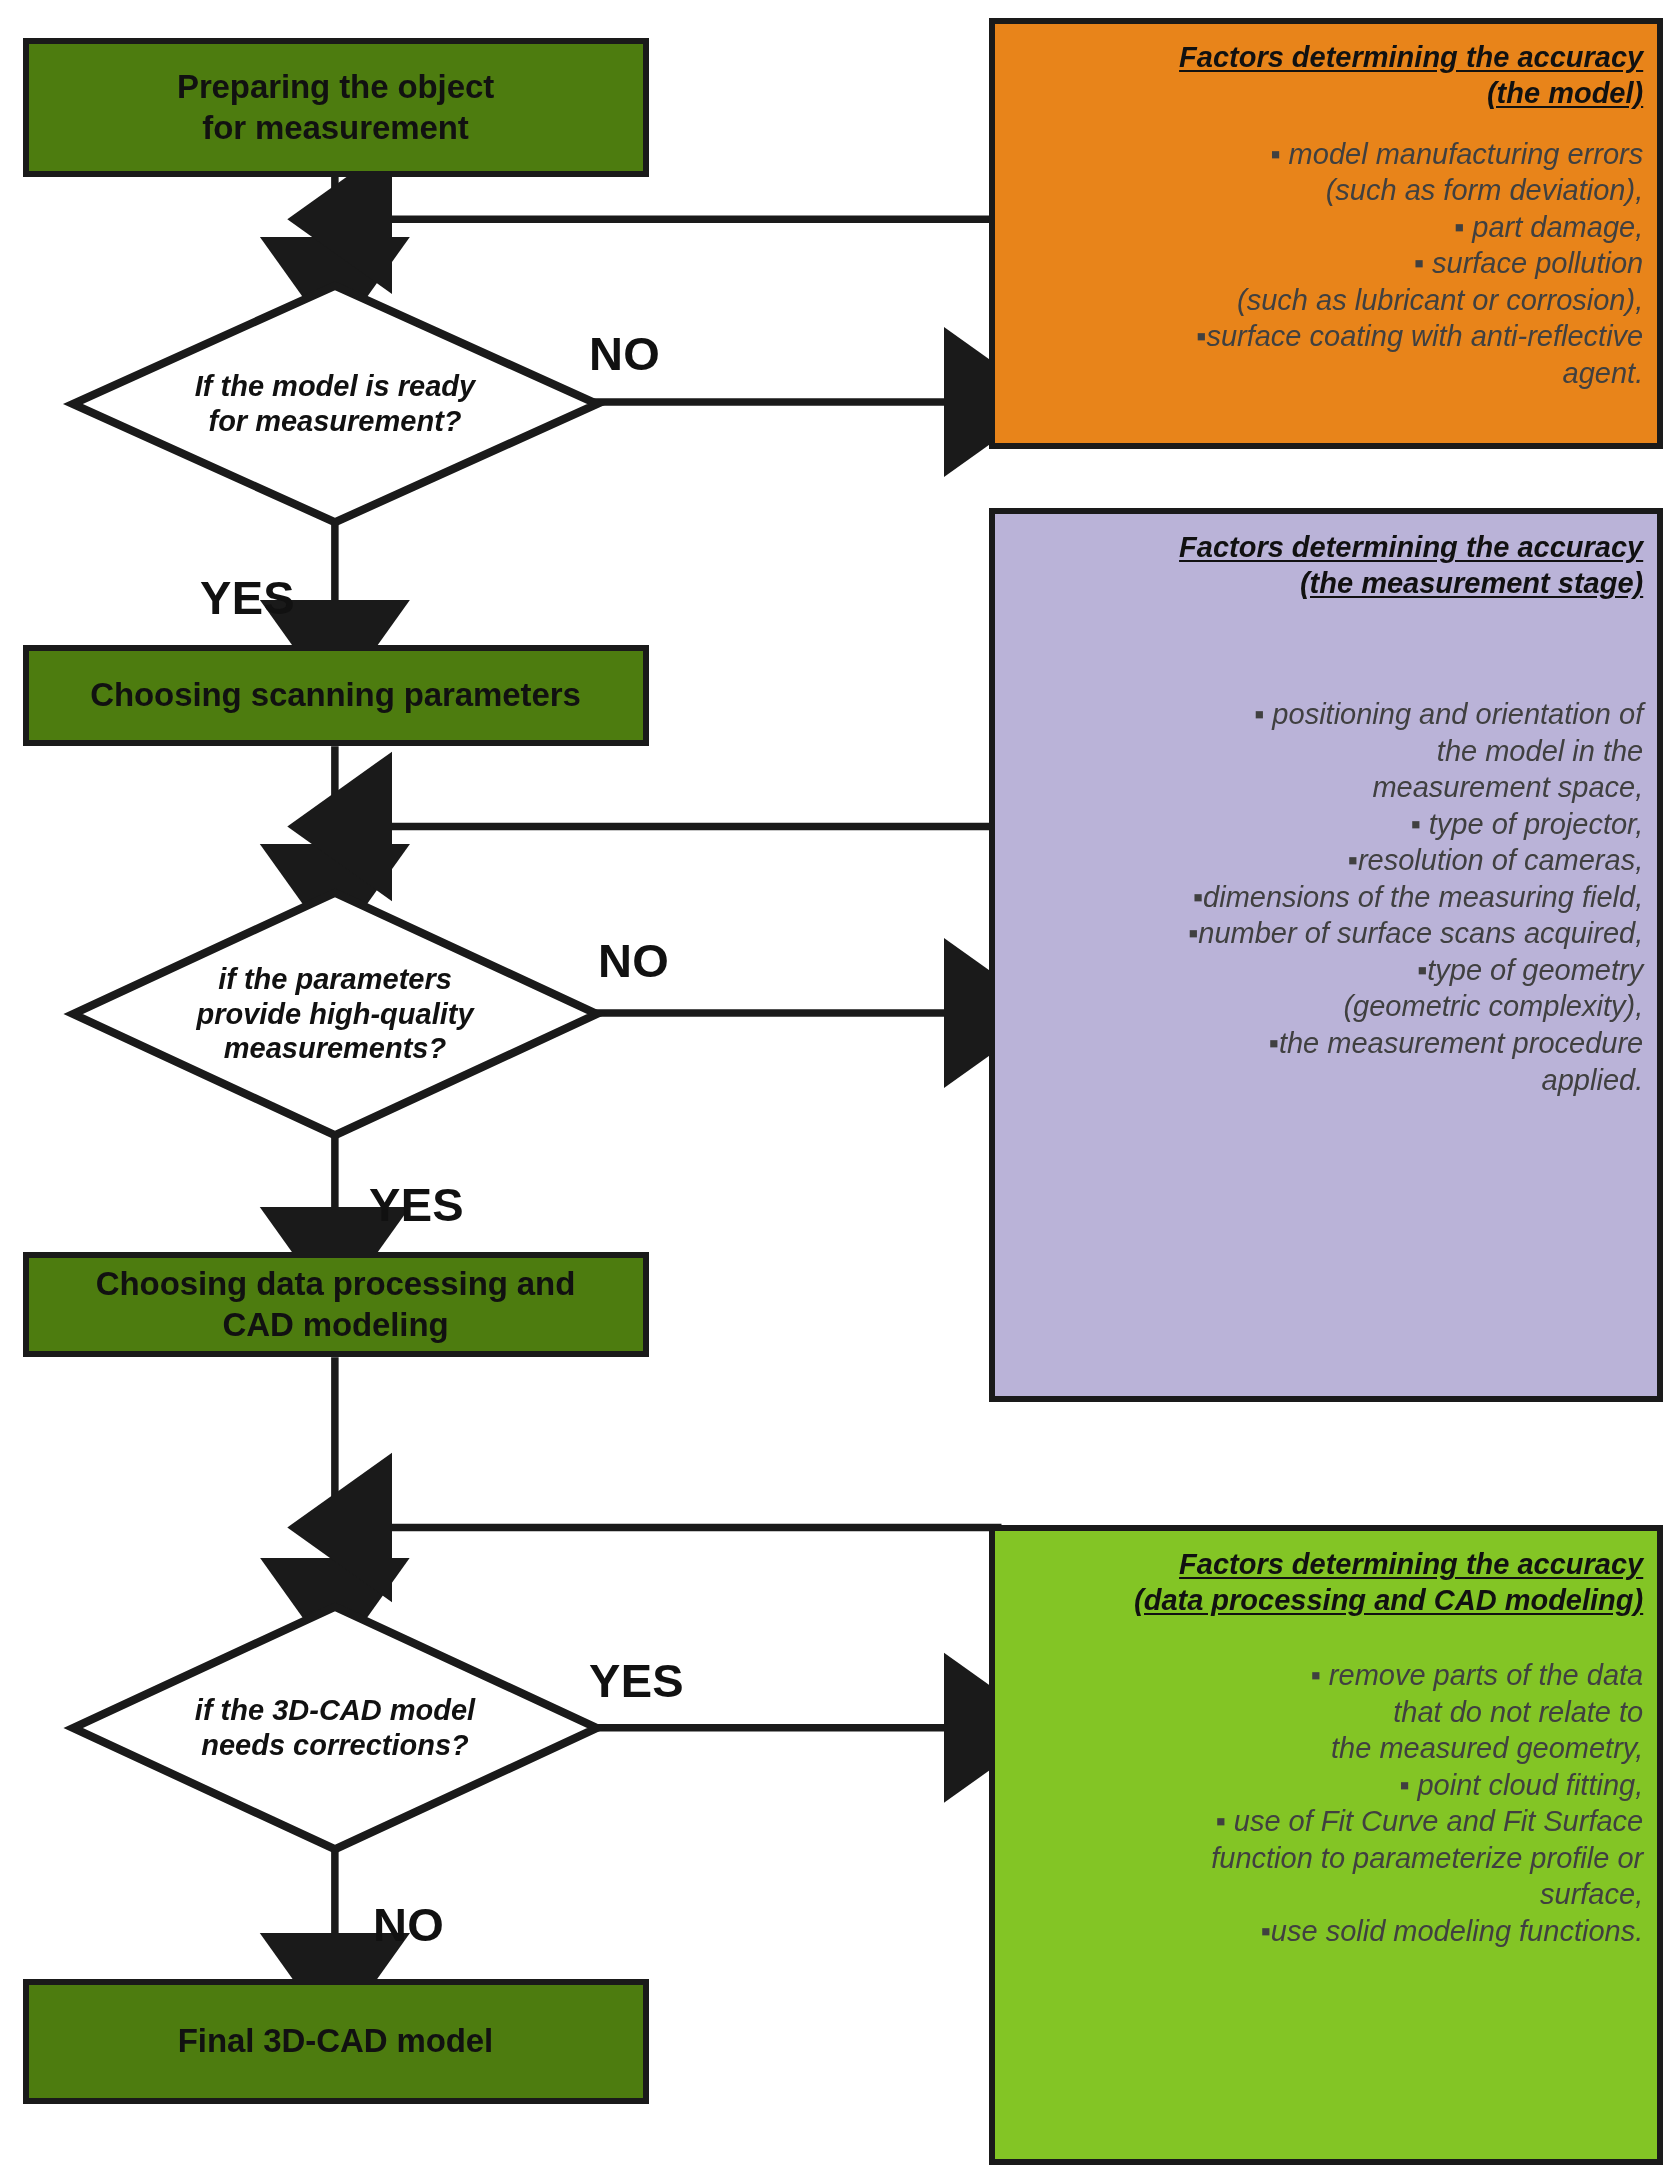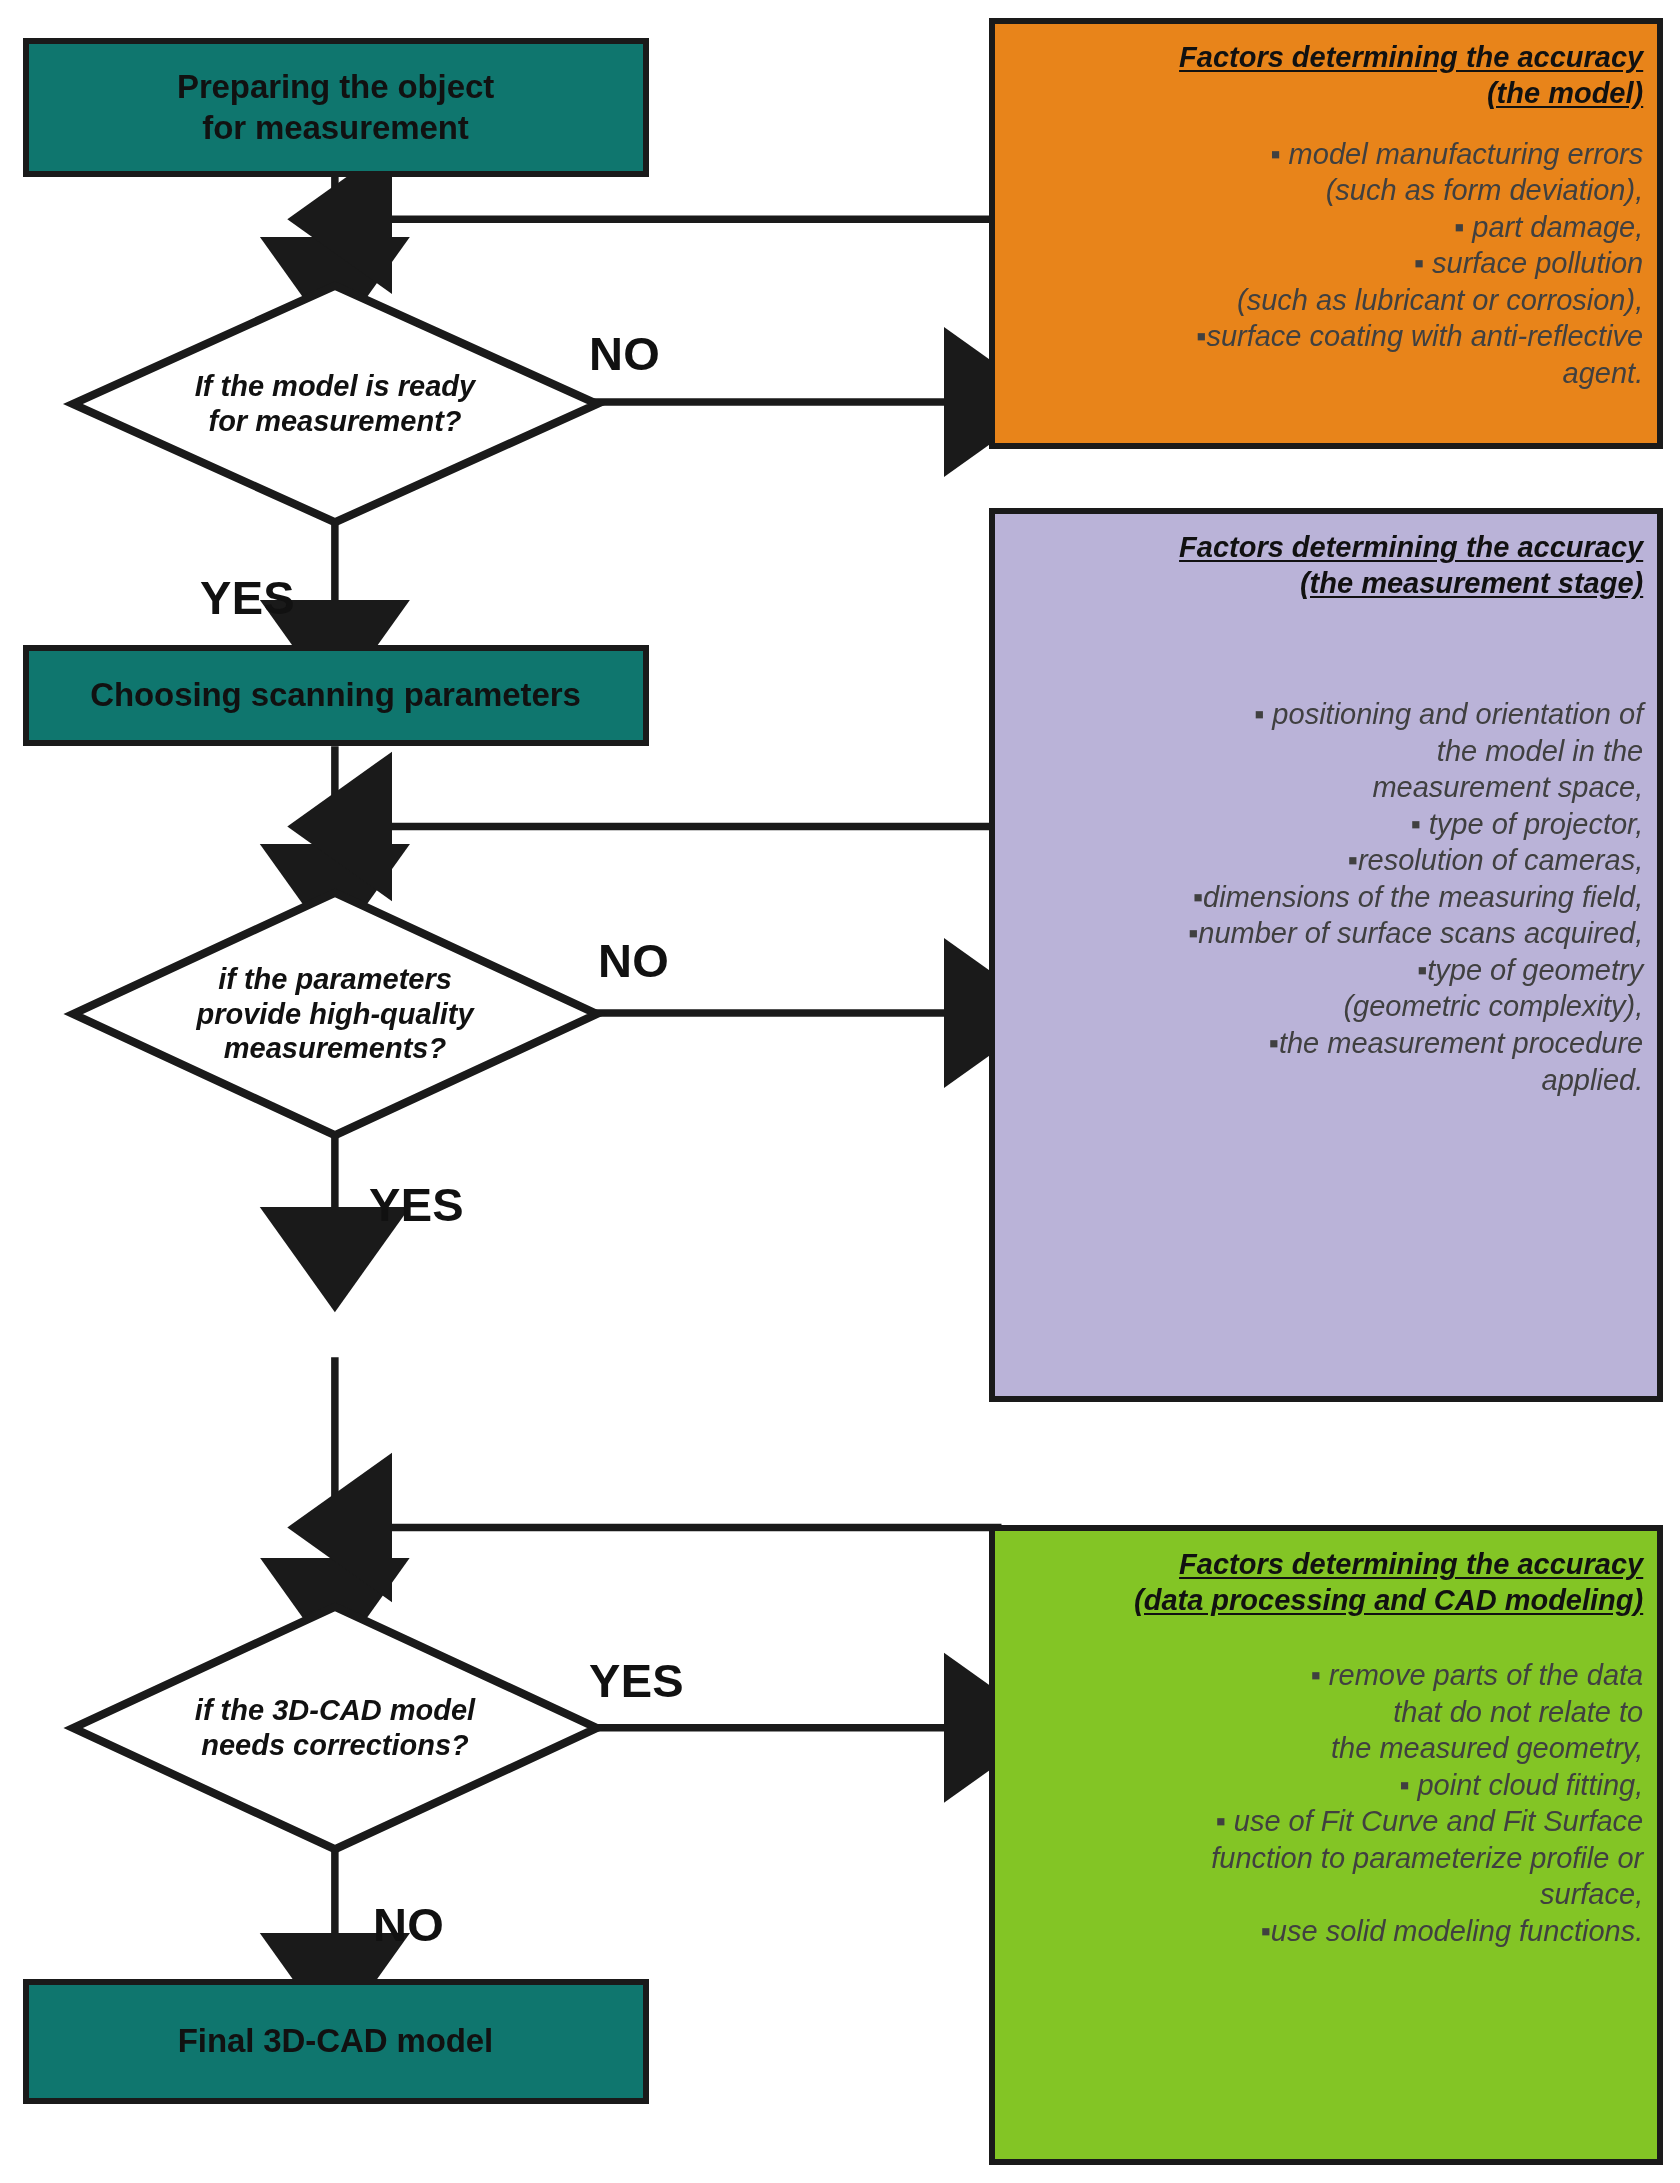--- a/index.html
+++ b/index.html
@@ -12,21 +12,21 @@
     width: 1680px;
     height: 2183px;
     background: #ffffff;
     font-family: "Liberation Sans", sans-serif;
     overflow: hidden;
   }
   
   .proc-box {
     position: absolute;
     box-sizing: border-box;
-    background: #0f766e;
+    background: #4d7c0f;
     border: 6.9px solid #1a1a1a;
     display: flex;
     align-items: center;
     justify-content: center;
     text-align: center;
   }
   .proc-label {
     font-size: 33px;
     font-weight: bold;
     color: #111111;
@@ -157,20 +157,24 @@
 
   <div class="proc-box" style="left:22.5px; top:38px; width:626px; height:139px;">
     <span class="proc-label">Preparing the object
 for measurement</span>
   </div>
 
   <div class="proc-box" style="left:22.5px; top:645px; width:626px; height:101px;">
     <span class="proc-label">Choosing scanning parameters</span>
   </div>
 
+  <div class="proc-box" style="left:22.5px; top:1252px; width:626px; height:105px;">
+    <span class="proc-label">Choosing data processing and
+CAD modeling</span>
+  </div>
 
   <div class="proc-box" style="left:22.5px; top:1979px; width:626px; height:125px;">
     <span class="proc-label">Final 3D-CAD model</span>
   </div>
 
   <div class="diamond-wrap" style="left:69px; top:282px; width:532px; height:244px;">
     <svg width="532" height="244" viewBox="0 0 850 390">
       <polygon points="425,6 844,195 425,384 6,195" fill="#ffffff" stroke="#1a1a1a" stroke-width="13"></polygon>
     </svg>
     <div class="diamond-label">If the model is ready

